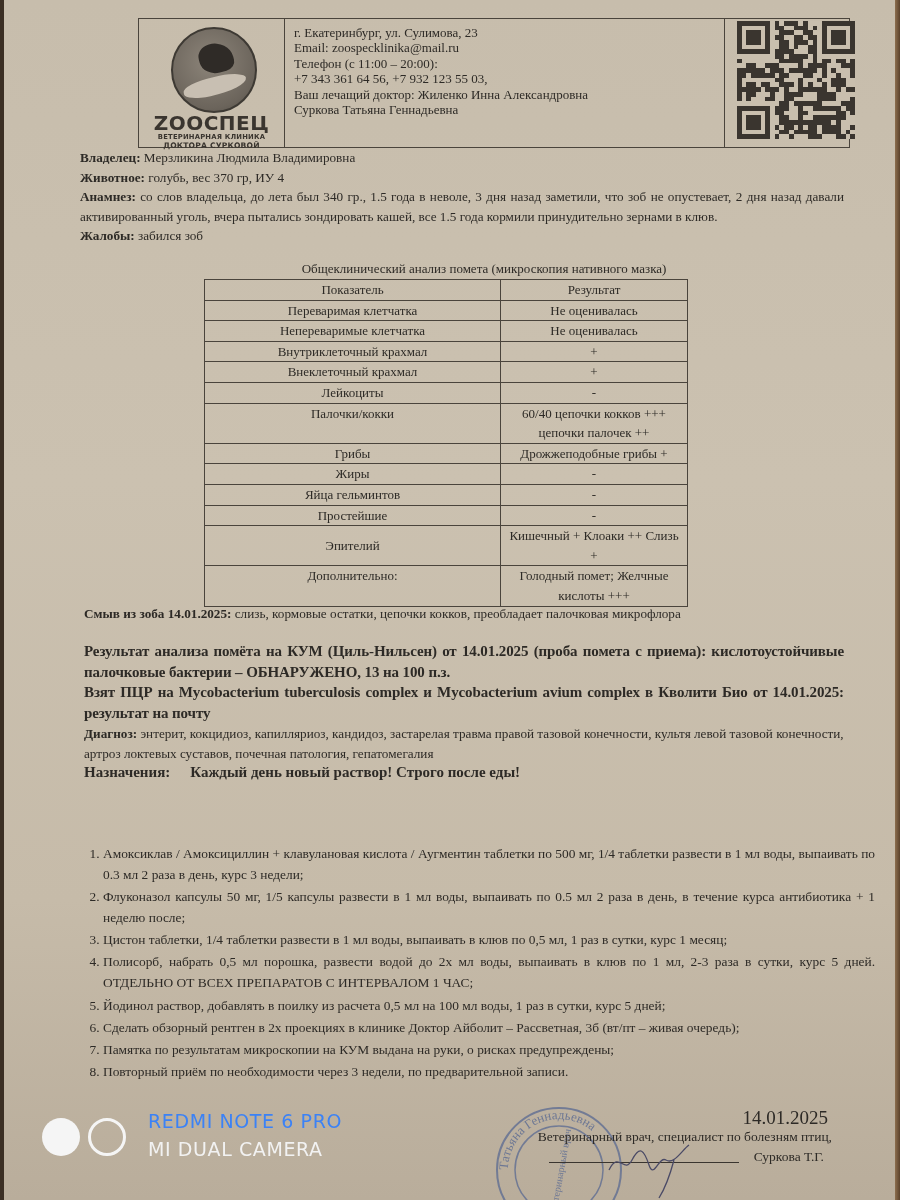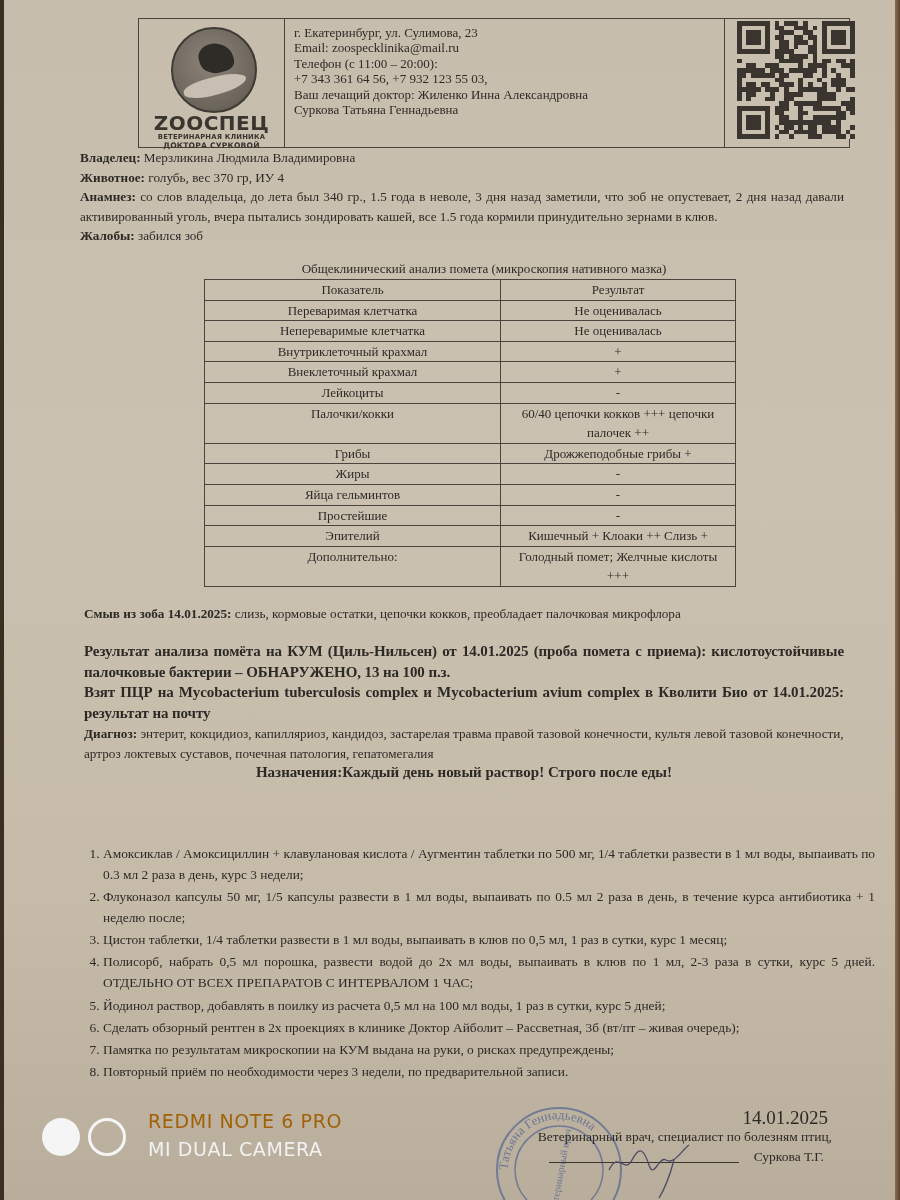--- a/index.html
+++ b/index.html
@@ -23,44 +23,44 @@
   .logo-sub { position:absolute; left:0; width:145px; text-align:center; font-family:"DejaVu Sans", sans-serif; font-weight:bold; font-size:6.8px; color:#3a352f; letter-spacing:0.2px; }
   .logo-sub1 { top:114px; } .logo-sub2 { top:122px; font-size:7.6px; }
   .contact-cell { flex:1; padding:6px 16px 0 9px; font-size:13px; line-height:15.4px; border-right:1px solid #4a443c; }
   .qr-cell { width:124px; position:relative; }
   .qr { position:absolute; left:12px; top:2px; width:118px; height:118px; }
 
   .info { position:absolute; left:76px; top:148px; width:764px; font-size:13.2px; line-height:19.6px; text-align:justify; }
   .info b { font-weight:bold; }
 
   .table-caption { position:absolute; left:200px; top:261px; width:560px; text-align:center; font-size:13px; }
-  table.analysis { position:absolute; left:200px; top:279px; width:532px; border-collapse:collapse; font-size:13px; }
+  table.analysis { position:absolute; left:200px; top:279px; width:484px; border-collapse:collapse; font-size:13px; }
   table.analysis td, table.analysis th { border:1px solid #4a443c; text-align:center; padding:0 6px; line-height:19.6px; font-weight:normal; }
   table.analysis td.c1, table.analysis th.c1 { width:283px; }
   table.analysis tr.tall td.c1 { vertical-align:top; }
 
   .lab { position:absolute; left:80px; top:604px; width:760px; font-size:13.2px; line-height:19.4px; text-align:justify; }
   .kum { position:absolute; left:80px; top:641px; width:760px; font-size:15px; font-weight:bold; line-height:20.5px; text-align:justify; letter-spacing:-0.1px; }
   .diag { position:absolute; left:80px; top:724px; width:760px; font-size:13.2px; line-height:19.5px; }
-  .appoint { position:absolute; left:80px; top:764px; width:760px; font-size:15px; font-weight:bold; display:flex; justify-content:center; }
+  .appoint { position:absolute; left:80px; top:764px; width:760px; font-size:15px; font-weight:bold; display:flex; justify-content:flex-start;gap:20px; }
 
   ol.rx { position:absolute; left:68px; top:842px; width:772px; margin:2px; padding:0 0 0 29px; font-size:13.4px; line-height:20.8px; }
   ol.rx li { margin:0 0 1.5px 0; padding-left:0; text-align:justify; }
 
   .sign-date { position:absolute; right:66px; top:1107px; font-size:19px; }
   .sign-title { position:absolute; right:62px; top:1129px; font-size:13.5px; }
   .sign-line { position:absolute; left:545px; top:1162px; width:190px; border-bottom:1px solid #3a352f; }
   .sign-name { position:absolute; right:70px; top:1149px; font-size:13.5px; }
   .signature { position:absolute; left:600px; top:1130px; width:120px; height:70px; }
   .stamp { position:absolute; left:490px; top:1105px; width:130px; height:130px; }
 
   .watermark { position:absolute; left:38px; top:1110px; color:#fff; }
   .wm-dot-full { position:absolute; left:0; top:8px; width:38px; height:38px; border-radius:50%; background:#f5f5f5; }
   .wm-dot-ring { position:absolute; left:46px; top:8px; width:32px; height:32px; border-radius:50%; border:3px solid #f5f5f5; }
-  .wm-line1 { position:absolute; left:106px; top:0; font-family:"DejaVu Sans", sans-serif; font-size:19px; letter-spacing:0.6px; white-space:nowrap; color:#a16207; }
+  .wm-line1 { position:absolute; left:106px; top:0; font-family:"DejaVu Sans", sans-serif; font-size:19px; letter-spacing:0.6px; white-space:nowrap; color:#3b82f6; }
   .wm-line2 { position:absolute; left:106px; top:28px; font-family:"DejaVu Sans", sans-serif; font-size:19px; letter-spacing:0.6px; white-space:nowrap; color:#f2f2f2; }
 </style>
 </head>
 <body>
 
 <div class="edge-left"></div>
 <div class="edge-right"></div>
 
 <div class="page">
 

